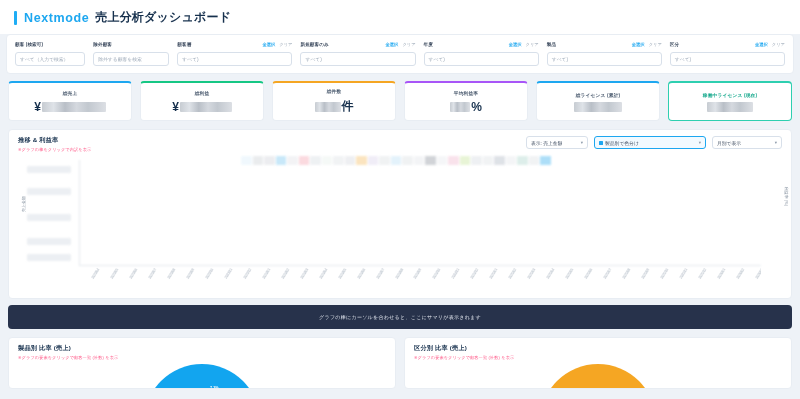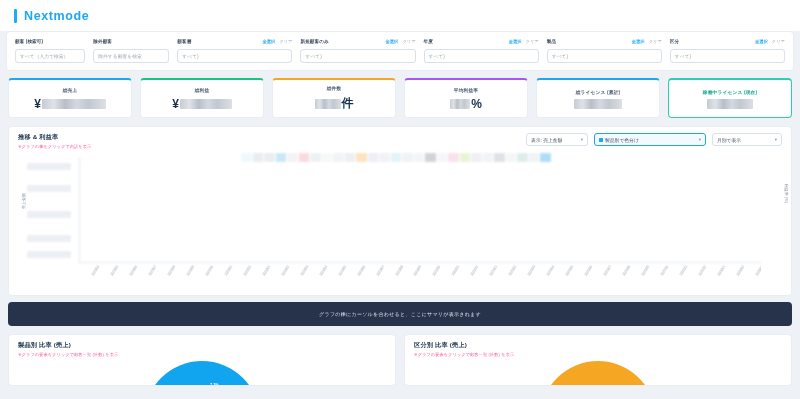--- a/index.html
+++ b/index.html
@@ -232,20 +232,21 @@
   .sl-b { left: 66px; top: 22px; }
 </style>
 </head>
 <body>
 
 <div class="page">
 
   <div class="header">
     <span class="brand-bar"></span>
     <span class="brand">Nextmode</span>
+    <span class="title-jp">売上分析ダッシュボード</span>
   </div>
 
   <div class="filter-bar">
 
     <div class="filter-group fg-search">
       <div class="filter-head">
         <span class="filter-label">顧客 (検索可)</span>
       </div>
       <div class="filter-input">すべて（入力で検索）</div>
     </div>

